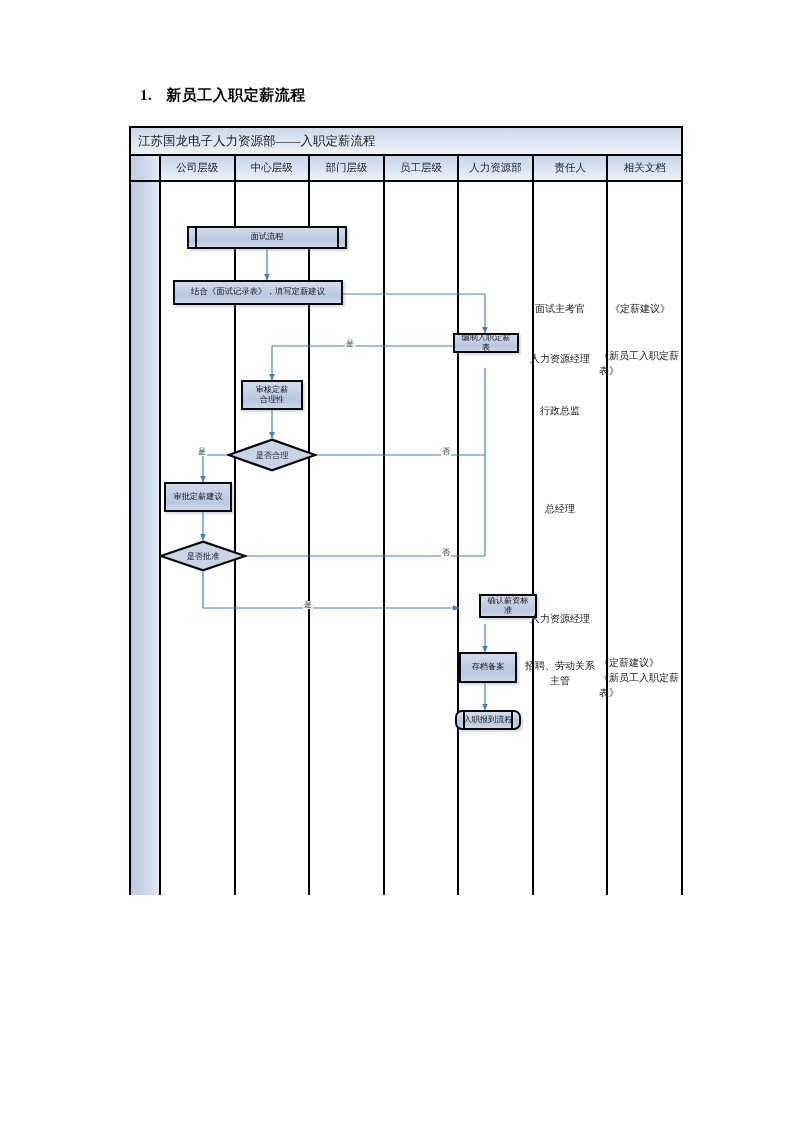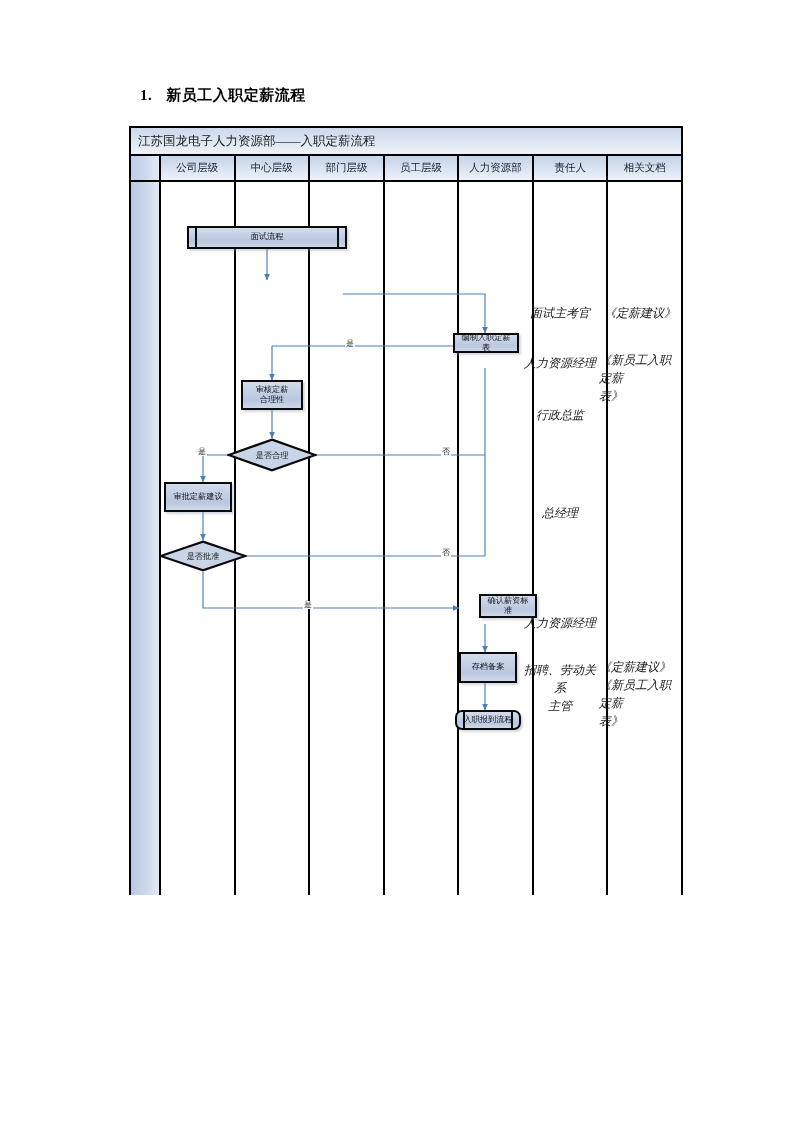--- a/index.html
+++ b/index.html
@@ -123,24 +123,23 @@
     position: absolute; left: 0; top: 0; width: 100%; height: 100%;
   }
   .diamond .dlabel {
     position: relative; z-index: 2;
     font-size: 8.2px; color: #101418; white-space: nowrap;
   }
 
   
   .rtext {
     position: absolute;
-    font-size: 12px; line-height: 1.5;
+    font-size: 10px; line-height: 1.5;
     color: #15181c; text-align: center;
     white-space: pre-line;
-    font-style: italic;
   }
 
   
   .wirelabel {
     position: absolute;
     font-size: 8px; color: #2b2b2b;
     background: #fff; padding: 0 1px;
     line-height: 1;
   }
 </style>
@@ -212,20 +211,23 @@
       <path d="M354,496 L354,524" marker-end="url(#ah)"></path>
 
       <path d="M354,554 L354,582" marker-end="url(#ah)"></path>
     </g>
   </svg>
 
   <div class="node predef" style="left:56px; top:98px; width:160px; height:23px;">
     <span>面试流程</span>
   </div>
 
+  <div class="node wide" style="left:42px; top:152px; width:170px; height:25px;">
+    <span>结合《面试记录表》，填写定薪建议</span>
+  </div>
 
   <div class="node" style="left:322px; top:205px; width:66px; height:20px;">
     <span>编制入职定薪表</span>
   </div>
 
   <div class="node" style="left:110px; top:252px; width:62px; height:30px;">
     <span style="white-space:pre-line;">审核定薪
 合理性</span>
   </div>
 

